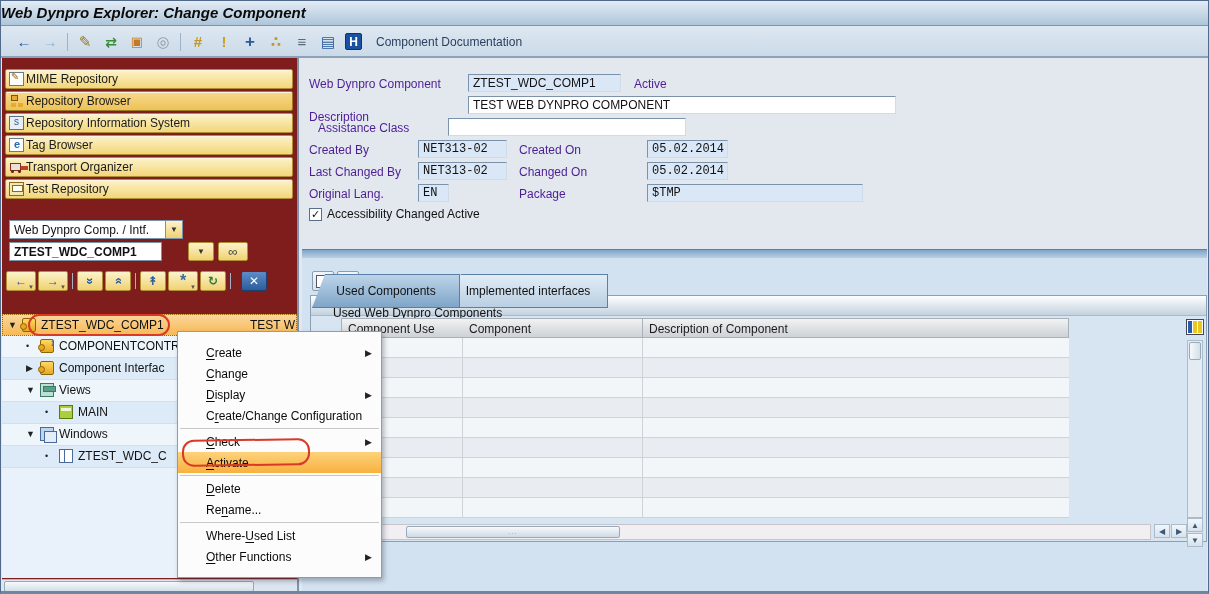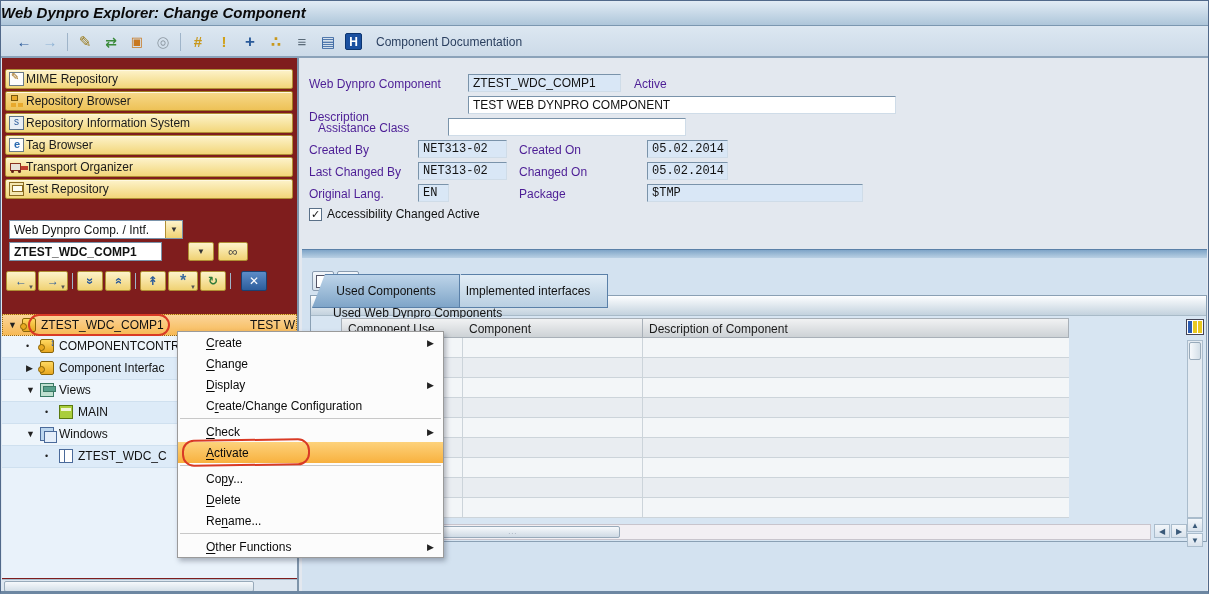--- a/index.html
+++ b/index.html
@@ -174,22 +174,22 @@
   .va-up { left:876px; top:222px; }
   .va-dn { left:876px; top:237px; }
   .ghscroll { position:absolute; left:2px; top:228px; width:838px; height:16px; background:#f2eff3; border:1px solid #c8c4cc; }
   .ghscroll .thumb { position:absolute; left:92px; top:1px; width:214px; height:12px;
     background:linear-gradient(#f6f9fc,#cfdae4); border:1px solid #98aaba; border-radius:2px;
     text-align:center; font-size:7px; line-height:11px; color:#8a98a8; letter-spacing:1px; }
   .ha-l { left:843px; top:228px; }
   .ha-r { left:860px; top:228px; }
 
   
-  .cmenu { position:absolute; left:176px; top:330px; width:267px; z-index:50; background:#fcfcfc;
-    border:1px solid #9a9a9a; box-shadow:2px 3px 5px rgba(40,50,70,.35); padding:0 0; }
+  .cmenu { position:absolute; left:176px; top:330px; width:205px; z-index:50; background:#fcfcfc;
+    border:1px solid #9a9a9a; box-shadow:2px 3px 5px rgba(40,50,70,.35); padding:10px 0; }
   .mitem { position:relative; height:21px; display:flex; align-items:center; padding-left:28px; color:#0a0a0a; cursor:pointer; }
   .mitem .marr { position:absolute; right:9px; font-size:9px; color:#222; }
   .mitem.hl { background:linear-gradient(#fdd27c,#f8b13e); }
   .mitem u { text-underline-offset:2px; }
   .msep { height:5px; position:relative; }
   .msep::before { content:""; position:absolute; left:2px; right:2px; top:2px; height:1px; background:#c8c8c8; }
 
   
   .ann { position:absolute; border:2px solid #d93a25; border-radius:12px; z-index:99; pointer-events:none; }
   #ann-tree { left:27px; top:313px; width:142px; height:22px; }
@@ -482,30 +482,30 @@
       </div>
       <div class="msep" data-name="menu-separator"></div>
       <div class="mitem" data-name="menu-item-check">
         <span class="ml" data-name="menu-item-label"><u>C</u>heck</span>
         <span class="marr" data-name="submenu-arrow-icon">▶</span>
       </div>
       <div class="mitem hl" data-name="menu-item-activate">
         <span class="ml" data-name="menu-item-label"><u>A</u>ctivate</span>
       </div>
       <div class="msep" data-name="menu-separator"></div>
-      <div class="mitem" data-name="menu-item-copy">
-        <span class="ml" data-name="menu-item-label">Co<u>p</u>y...</span>
-      </div>
       <div class="mitem" data-name="menu-item-delete">
         <span class="ml" data-name="menu-item-label"><u>D</u>elete</span>
       </div>
       <div class="mitem" data-name="menu-item-rename">
         <span class="ml" data-name="menu-item-label">Re<u>n</u>ame...</span>
       </div>
       <div class="msep" data-name="menu-separator"></div>
+      <div class="mitem" data-name="menu-item-where-used-list">
+        <span class="ml" data-name="menu-item-label">Where-<u>U</u>sed List</span>
+      </div>
       <div class="mitem" data-name="menu-item-other-functions">
         <span class="ml" data-name="menu-item-label"><u>O</u>ther Functions</span>
         <span class="marr" data-name="submenu-arrow-icon">▶</span>
       </div>
     </div>
 
   <div class="ann" id="ann-tree" data-name="annotation-circle-tree-node"></div>
   <div class="ann" id="ann-activate" data-name="annotation-circle-activate"></div>
 </div>
 

